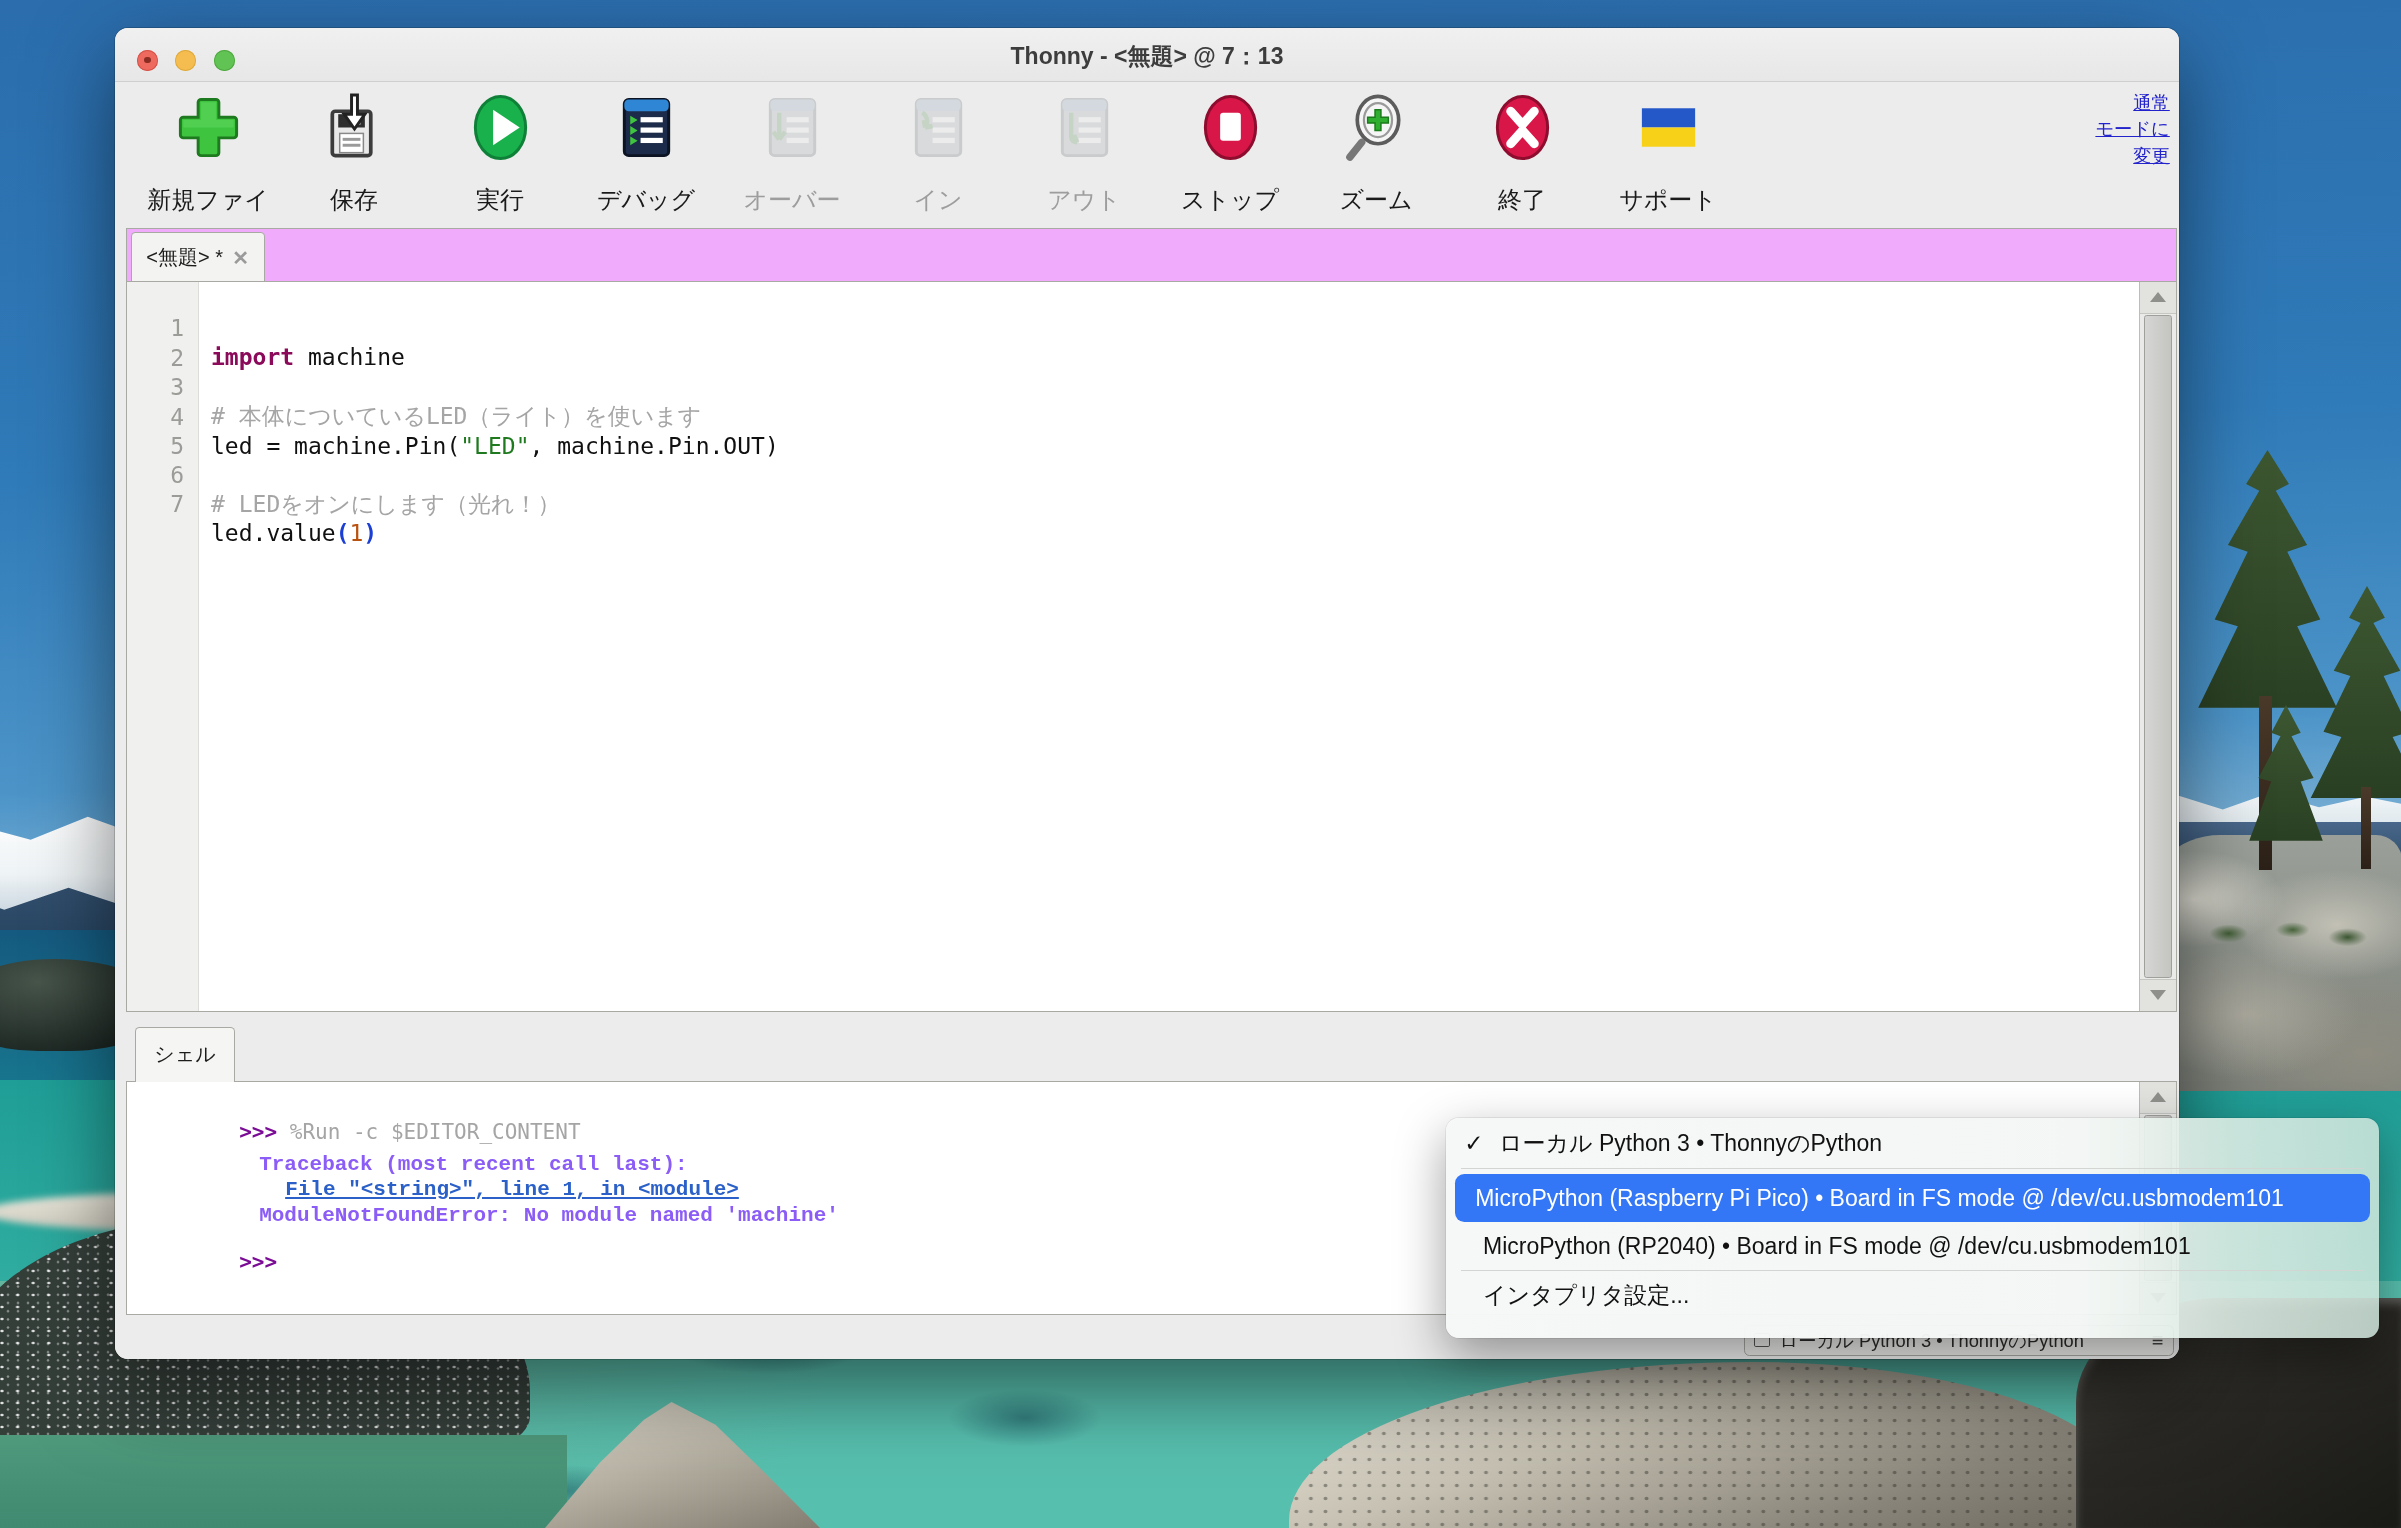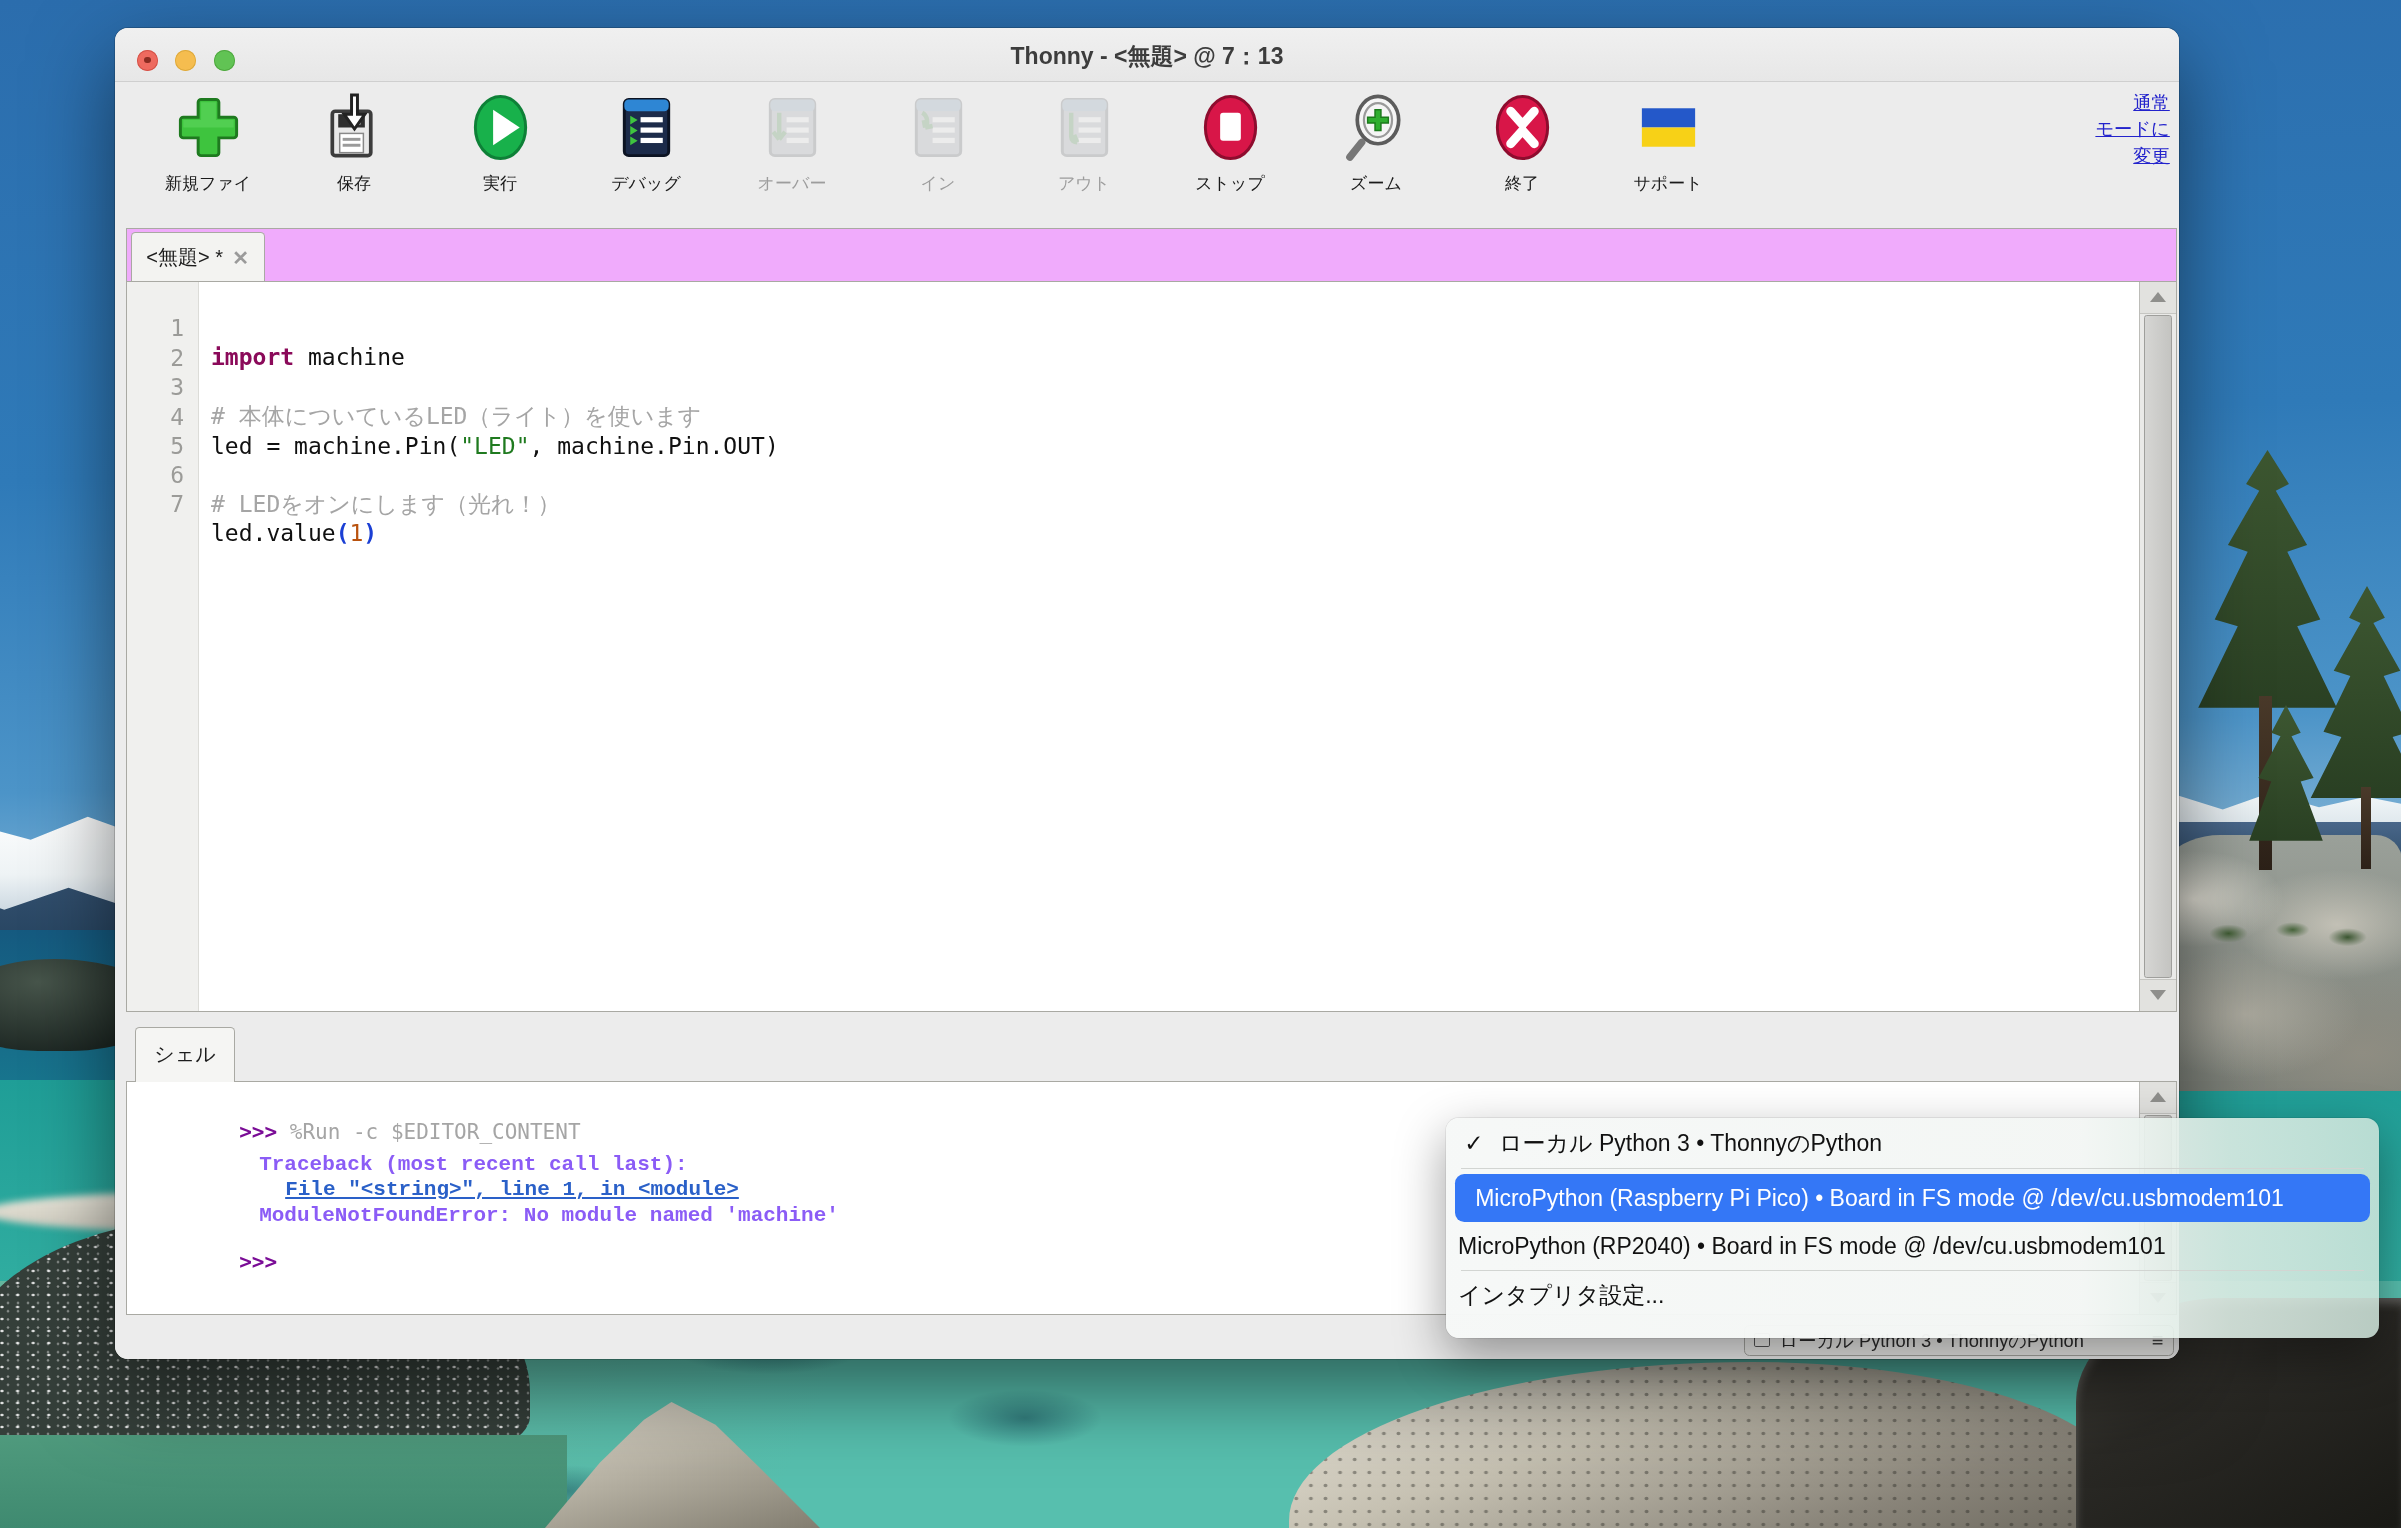--- a/index.html
+++ b/index.html
@@ -76,21 +76,21 @@
   .tl{position:absolute;top:22px;width:21px;height:21px;border-radius:50%;}
   .tl.red{left:22px;background:#ee6a5f;box-shadow:inset 0 0 0 0.9px #d35248,inset 0 0 0 5.5px rgba(0,0,0,.0);}
   .tl.red::after{content:"";position:absolute;left:7.3px;top:7.3px;width:6.4px;height:6.4px;border-radius:50%;background:#8a2c22;}
   .tl.yellow{left:60px;background:#f5bd4f;box-shadow:inset 0 0 0 0.9px #dda93c;}
   .tl.green{left:99px;background:#61c354;box-shadow:inset 0 0 0 0.9px #4fa73f;}
   .title{position:absolute;left:0;right:0;top:13px;text-align:center;font-size:23px;font-weight:bold;color:#3d3d3d;}
 
   .toolbar{left:0;top:53px;width:100%;height:146px;display:flex;align-items:flex-start;padding:7.3px 0 0 20px;box-sizing:border-box;}
   .tbtn{width:146px;display:flex;flex-direction:column;align-items:center;gap:5.5px;}
   .tbtn .ic{width:79px;height:79px;display:flex;align-items:center;justify-content:center;}
-  .tbtn .lbl{font-size:17px;color:#1a1a1a;white-space:nowrap;}
+  .tbtn .lbl{font-size:24px;color:#1a1a1a;white-space:nowrap;margin-top:12px;}
   .tbtn.disabled .ic{opacity:.5;filter:grayscale(.45);}
   .tbtn.disabled .lbl{color:#9d9d9d;}
 
   .modelink{position:absolute;right:9.2px;top:62px;text-align:right;font-size:18.3px;line-height:26.5px;color:#2323cc;}
   .modelink span{display:block;text-decoration:underline;}
 
   .tabbar{left:11px;top:200px;width:2051px;height:53px;background:#f0abfc;border:0.9px solid #a9a9a3;border-bottom:none;box-sizing:border-box;}
   .edittab{position:absolute;left:3.7px;top:3.7px;height:49px;background:#f3f3f1;border:0.9px solid #a9a9a3;border-bottom:none;
     border-radius:4.6px 4.6px 0 0;display:flex;align-items:center;padding:0 14.6px;gap:9.2px;font-size:20px;color:#1c1c1c;}
   .edittab .x{color:#9a9a9a;font-weight:bold;font-size:20px;}
@@ -132,21 +132,21 @@
   .interp-box .burger{font-size:20px;color:#444;}
 
   
   #menu{left:1446px;top:1118px;width:933px;height:220px;border-radius:13px;z-index:5;
     background:linear-gradient(90deg,rgba(246,248,247,.98) 0%,rgba(243,246,244,.96) 68%,rgba(219,235,227,.90) 84%,rgba(208,230,220,.86) 100%);
     box-shadow:0 18.3px 50px rgba(0,0,0,.38),0 0 0 0.9px rgba(0,0,0,.07);padding:7.3px 0 0 0;box-sizing:border-box;}
   .mitem{position:relative;height:37px;line-height:37px;padding-left:53px;font-size:23px;color:#111;white-space:nowrap;}
   .mitem .chk{position:absolute;left:18.3px;font-size:23px;color:#111;}
   .mitem.sel{height:48px;line-height:48px;margin:5.5px 9.2px;border-radius:9.2px;background:#3477f6;color:#fff;padding-left:20px;}
   .msep{height:0.9px;background:#d2d5d2;margin:5.5px 14.6px;}
-  .mitem.plain{padding-left:12px;}
+  .mitem.plain{padding-left:37px;}
 
   
   .ic svg{width:71px;height:71px;}
 </style>
 </head>
 <body>
 
 <div id="screen">
 
   <div class="abs sky"></div>

